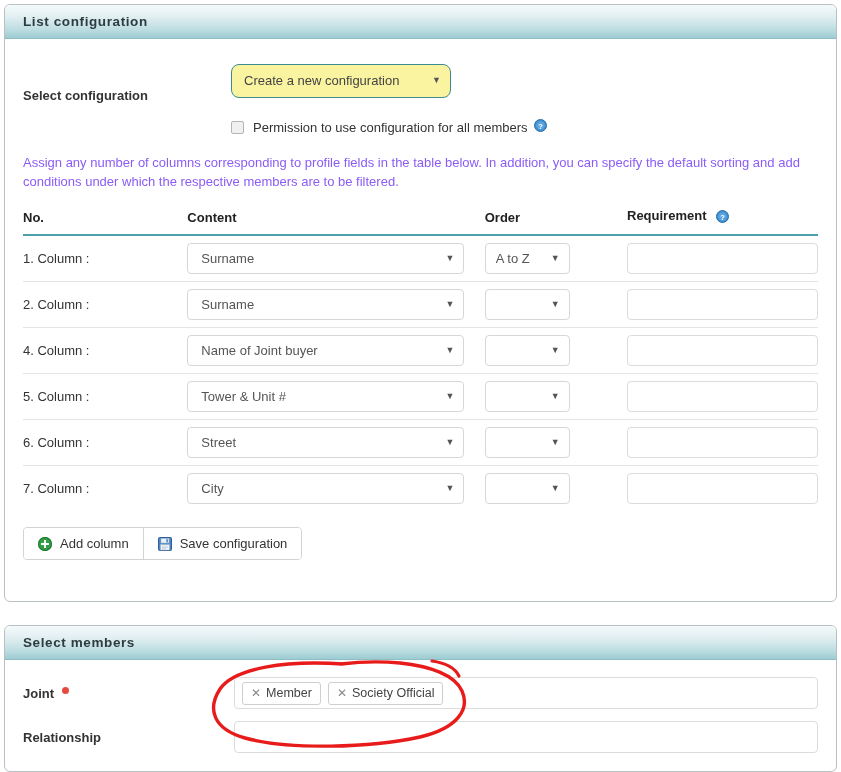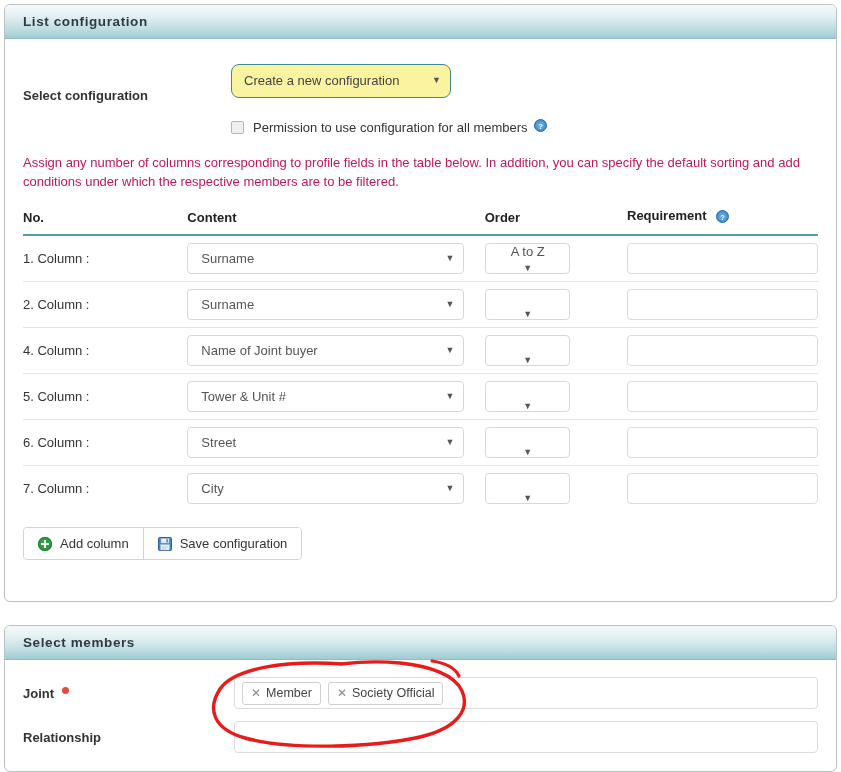--- a/index.html
+++ b/index.html
@@ -73,21 +73,21 @@
     cursor: pointer;
     box-sizing: border-box;
   }
   .cb-text { font-size: 13px; color: #333; }
 
   
   .help-icon { display: inline-block; vertical-align: -3px; }
 
   
   .intro {
-    font-size: 13px; color: #be185d;
+    font-size: 13px; color: #8b5cf6;
     line-height: 19px;
   }
 
   
   table.cfg { width: 100%; border-collapse: collapse; }
   table.cfg th {
     text-align: left;
     font-size: 13px; font-weight: bold; color: #222;
     padding: 0 0 8px 0;
     border-bottom: 2px solid #4ca0aa;
@@ -108,21 +108,21 @@
     border-radius: 4px;
     background: #fff;
     display: flex; align-items: center;
     justify-content: space-between;
     padding: 0 9px 0 13px;
     box-sizing: border-box;
     font-size: 13px; color: #555;
     cursor: pointer;
   }
   .sel-content { width: 277px; }
-  .sel-order   { width: 85px; padding-left: 10px; flex-direction: column; }
+  .sel-order   { width: 85px; padding-left: 10px; }
   .txt {
     width: 191px; height: 31px;
     border: 1px solid #dcdcdc;
     border-radius: 4px;
     background: #fff;
     box-sizing: border-box;
   }
 
   
   .btn-group {

